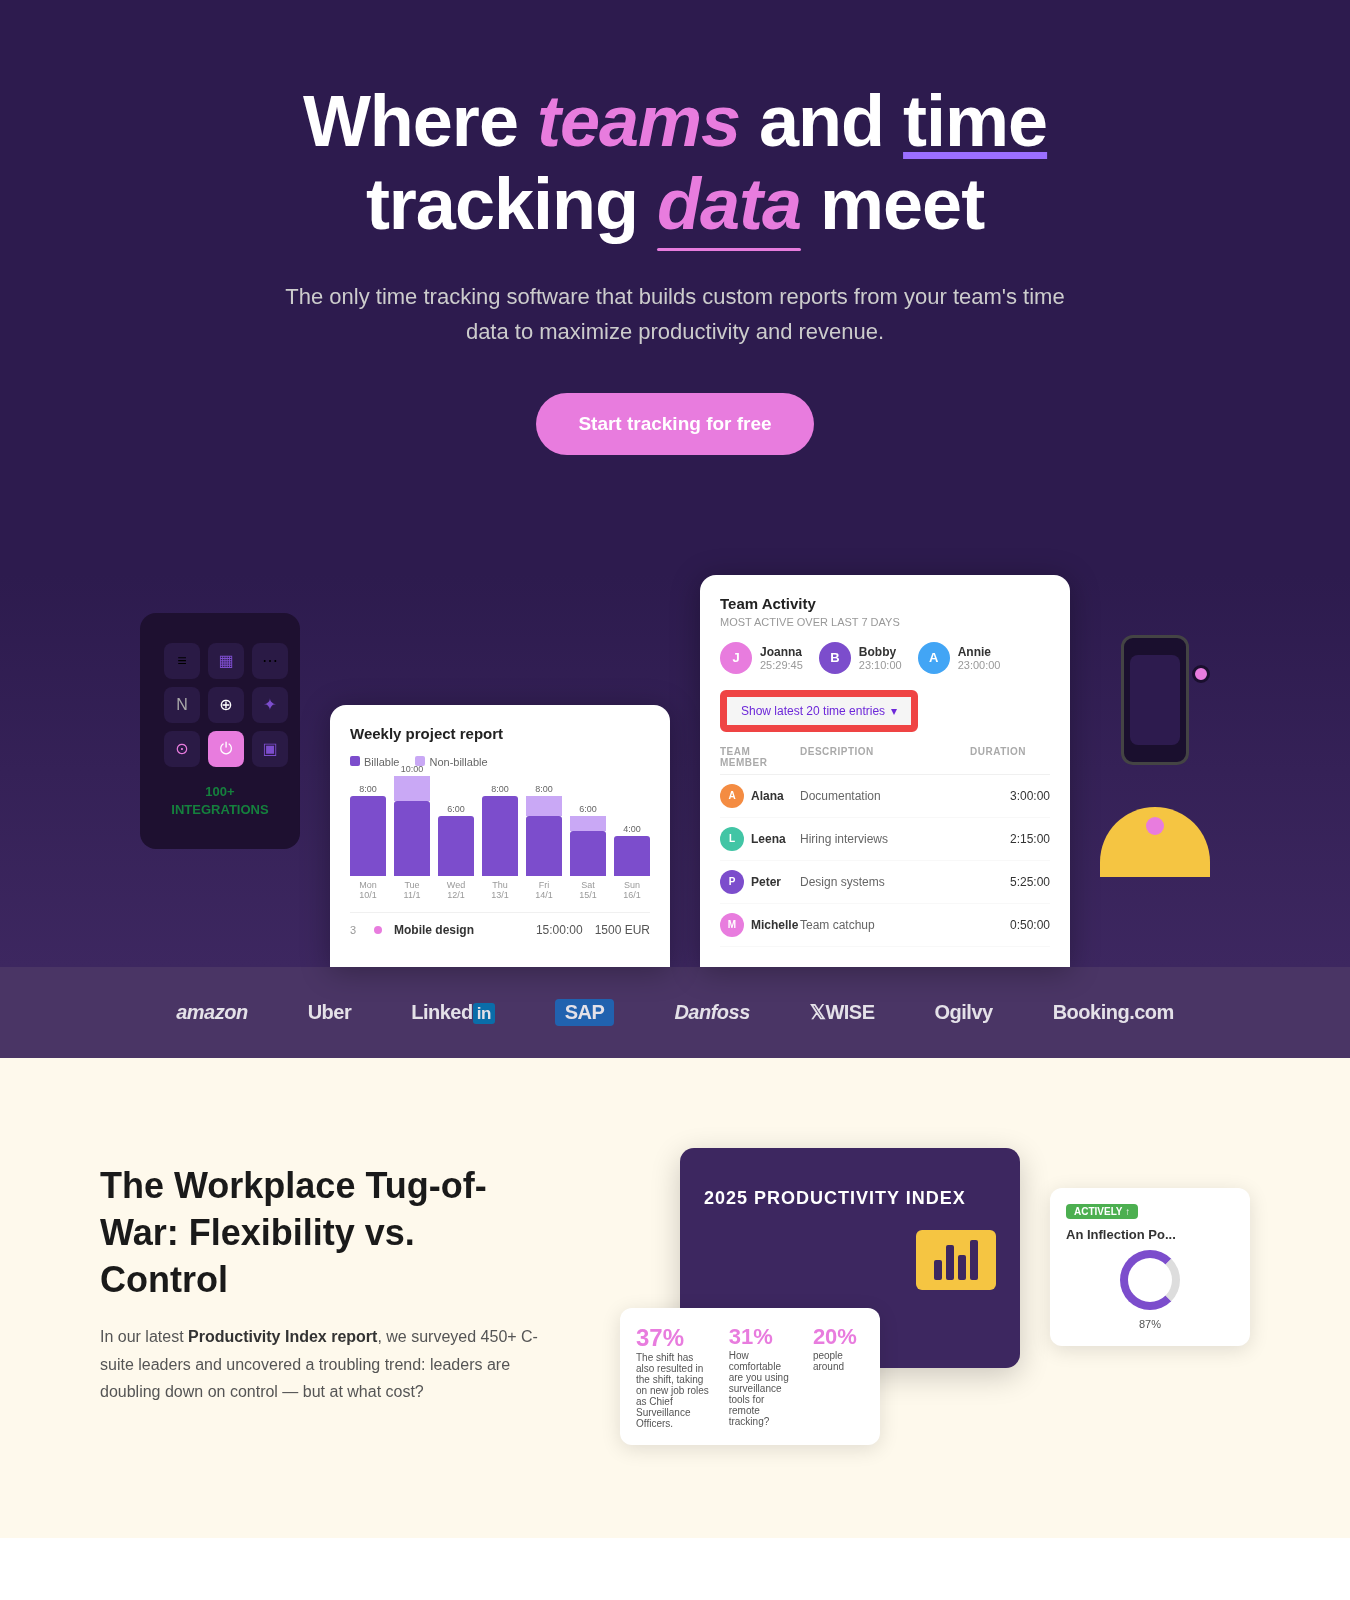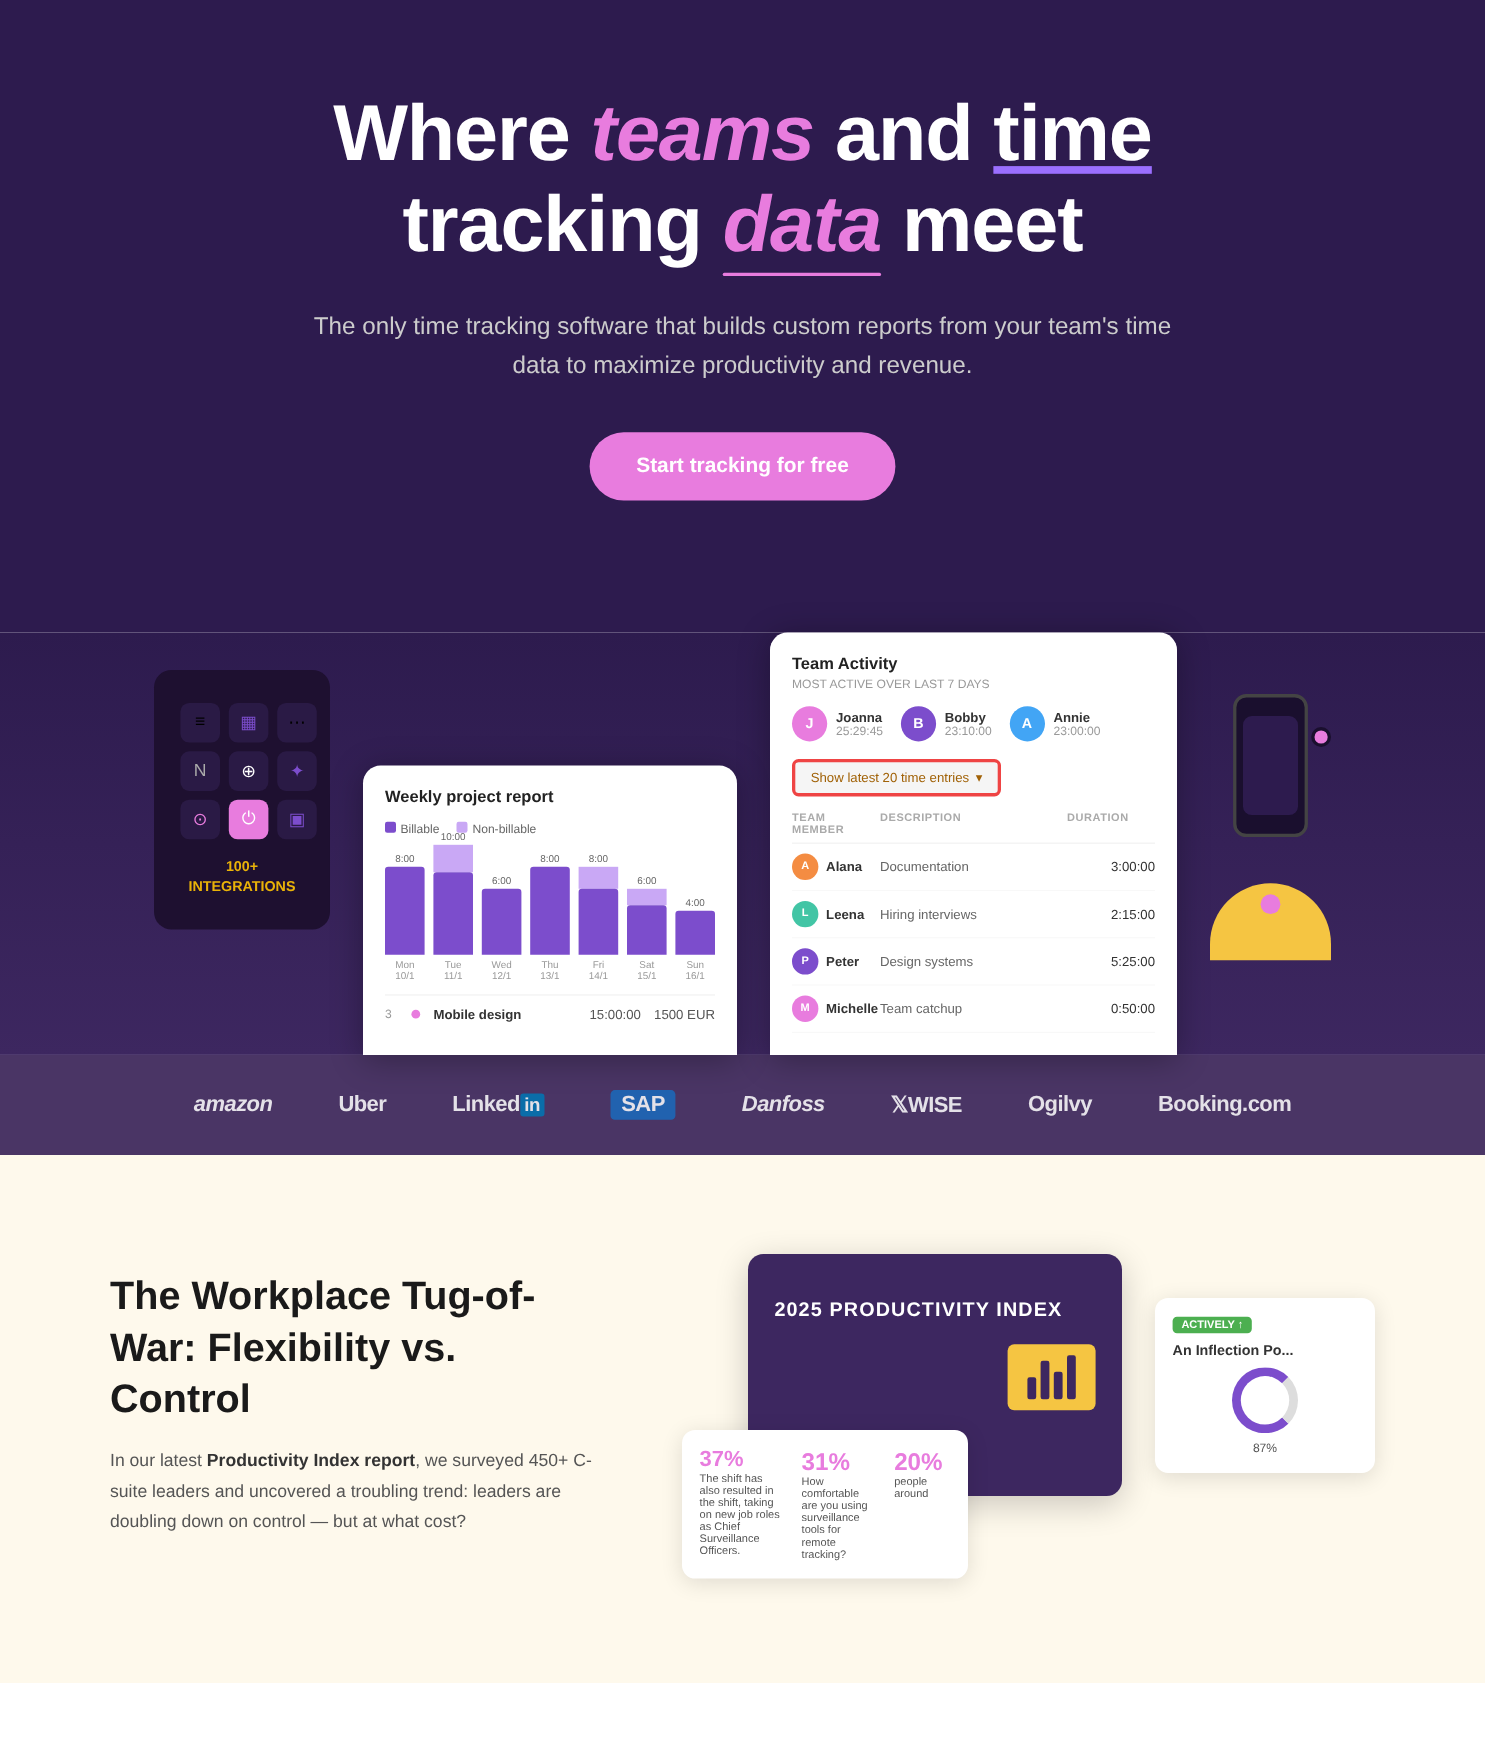--- a/index.html
+++ b/index.html
@@ -118,21 +118,21 @@
       background: #2a1a45;
       border-radius: 8px;
       display: flex;
       align-items: center;
       justify-content: center;
       font-size: 16px;
     }
     .integrations-badge .badge-text {
       font-size: 13px;
       font-weight: 700;
-      color: #eab308;
+      color: #15803d;
       line-height: 1.4;
     }
     .chart-card {
       background: #fff;
       border-radius: 16px 16px 0 0;
       width: 340px;
       padding: 20px;
       box-shadow: 0 4px 30px rgba(0,0,0,0.3);
     }
     .chart-card h3 {
@@ -256,25 +256,25 @@
       justify-content: center;
       font-size: 13px;
       font-weight: 700;
       color: #fff;
       flex-shrink: 0;
     }
     .member-info .name { font-size: 12px; font-weight: 700; color: #333; }
     .member-info .time { font-size: 11px; color: #999; }
     .show-entries-btn {
       background: #f5f5f5;
-      border: 3px solid #ef4444;
+      border: 7px solid #ef4444;
       border-radius: 6px;
       padding: 7px 14px;
       font-size: 12px;
-      color: #a16207;
+      color: #6d28d9;
       cursor: pointer;
       margin-bottom: 14px;
       display: flex;
       align-items: center;
       gap: 6px;
     }
     .entries-table-header {
       display: grid;
       grid-template-columns: 80px 1fr 80px;
       font-size: 10px;
@@ -407,21 +407,21 @@
       background: #fff;
       border-radius: 12px;
       width: 260px;
       position: absolute;
       top: 180px;
       left: 20px;
       padding: 16px;
       box-shadow: 0 4px 20px rgba(0,0,0,0.12);
       font-size: 12px;
     }
-    .report-small-card .pct { font-size: 20px; font-weight: 800; color: #e87cde; }
+    .report-small-card .pct { font-size: 24px; font-weight: 800; color: #e87cde; }
     .report-small-card .pct-label { font-size: 12px; color: #555; }
     .report-second-card {
       background: #fff;
       border-radius: 12px;
       width: 200px;
       position: absolute;
       top: 60px;
       right: 0;
       padding: 16px;
       box-shadow: 0 4px 20px rgba(0,0,0,0.12);

